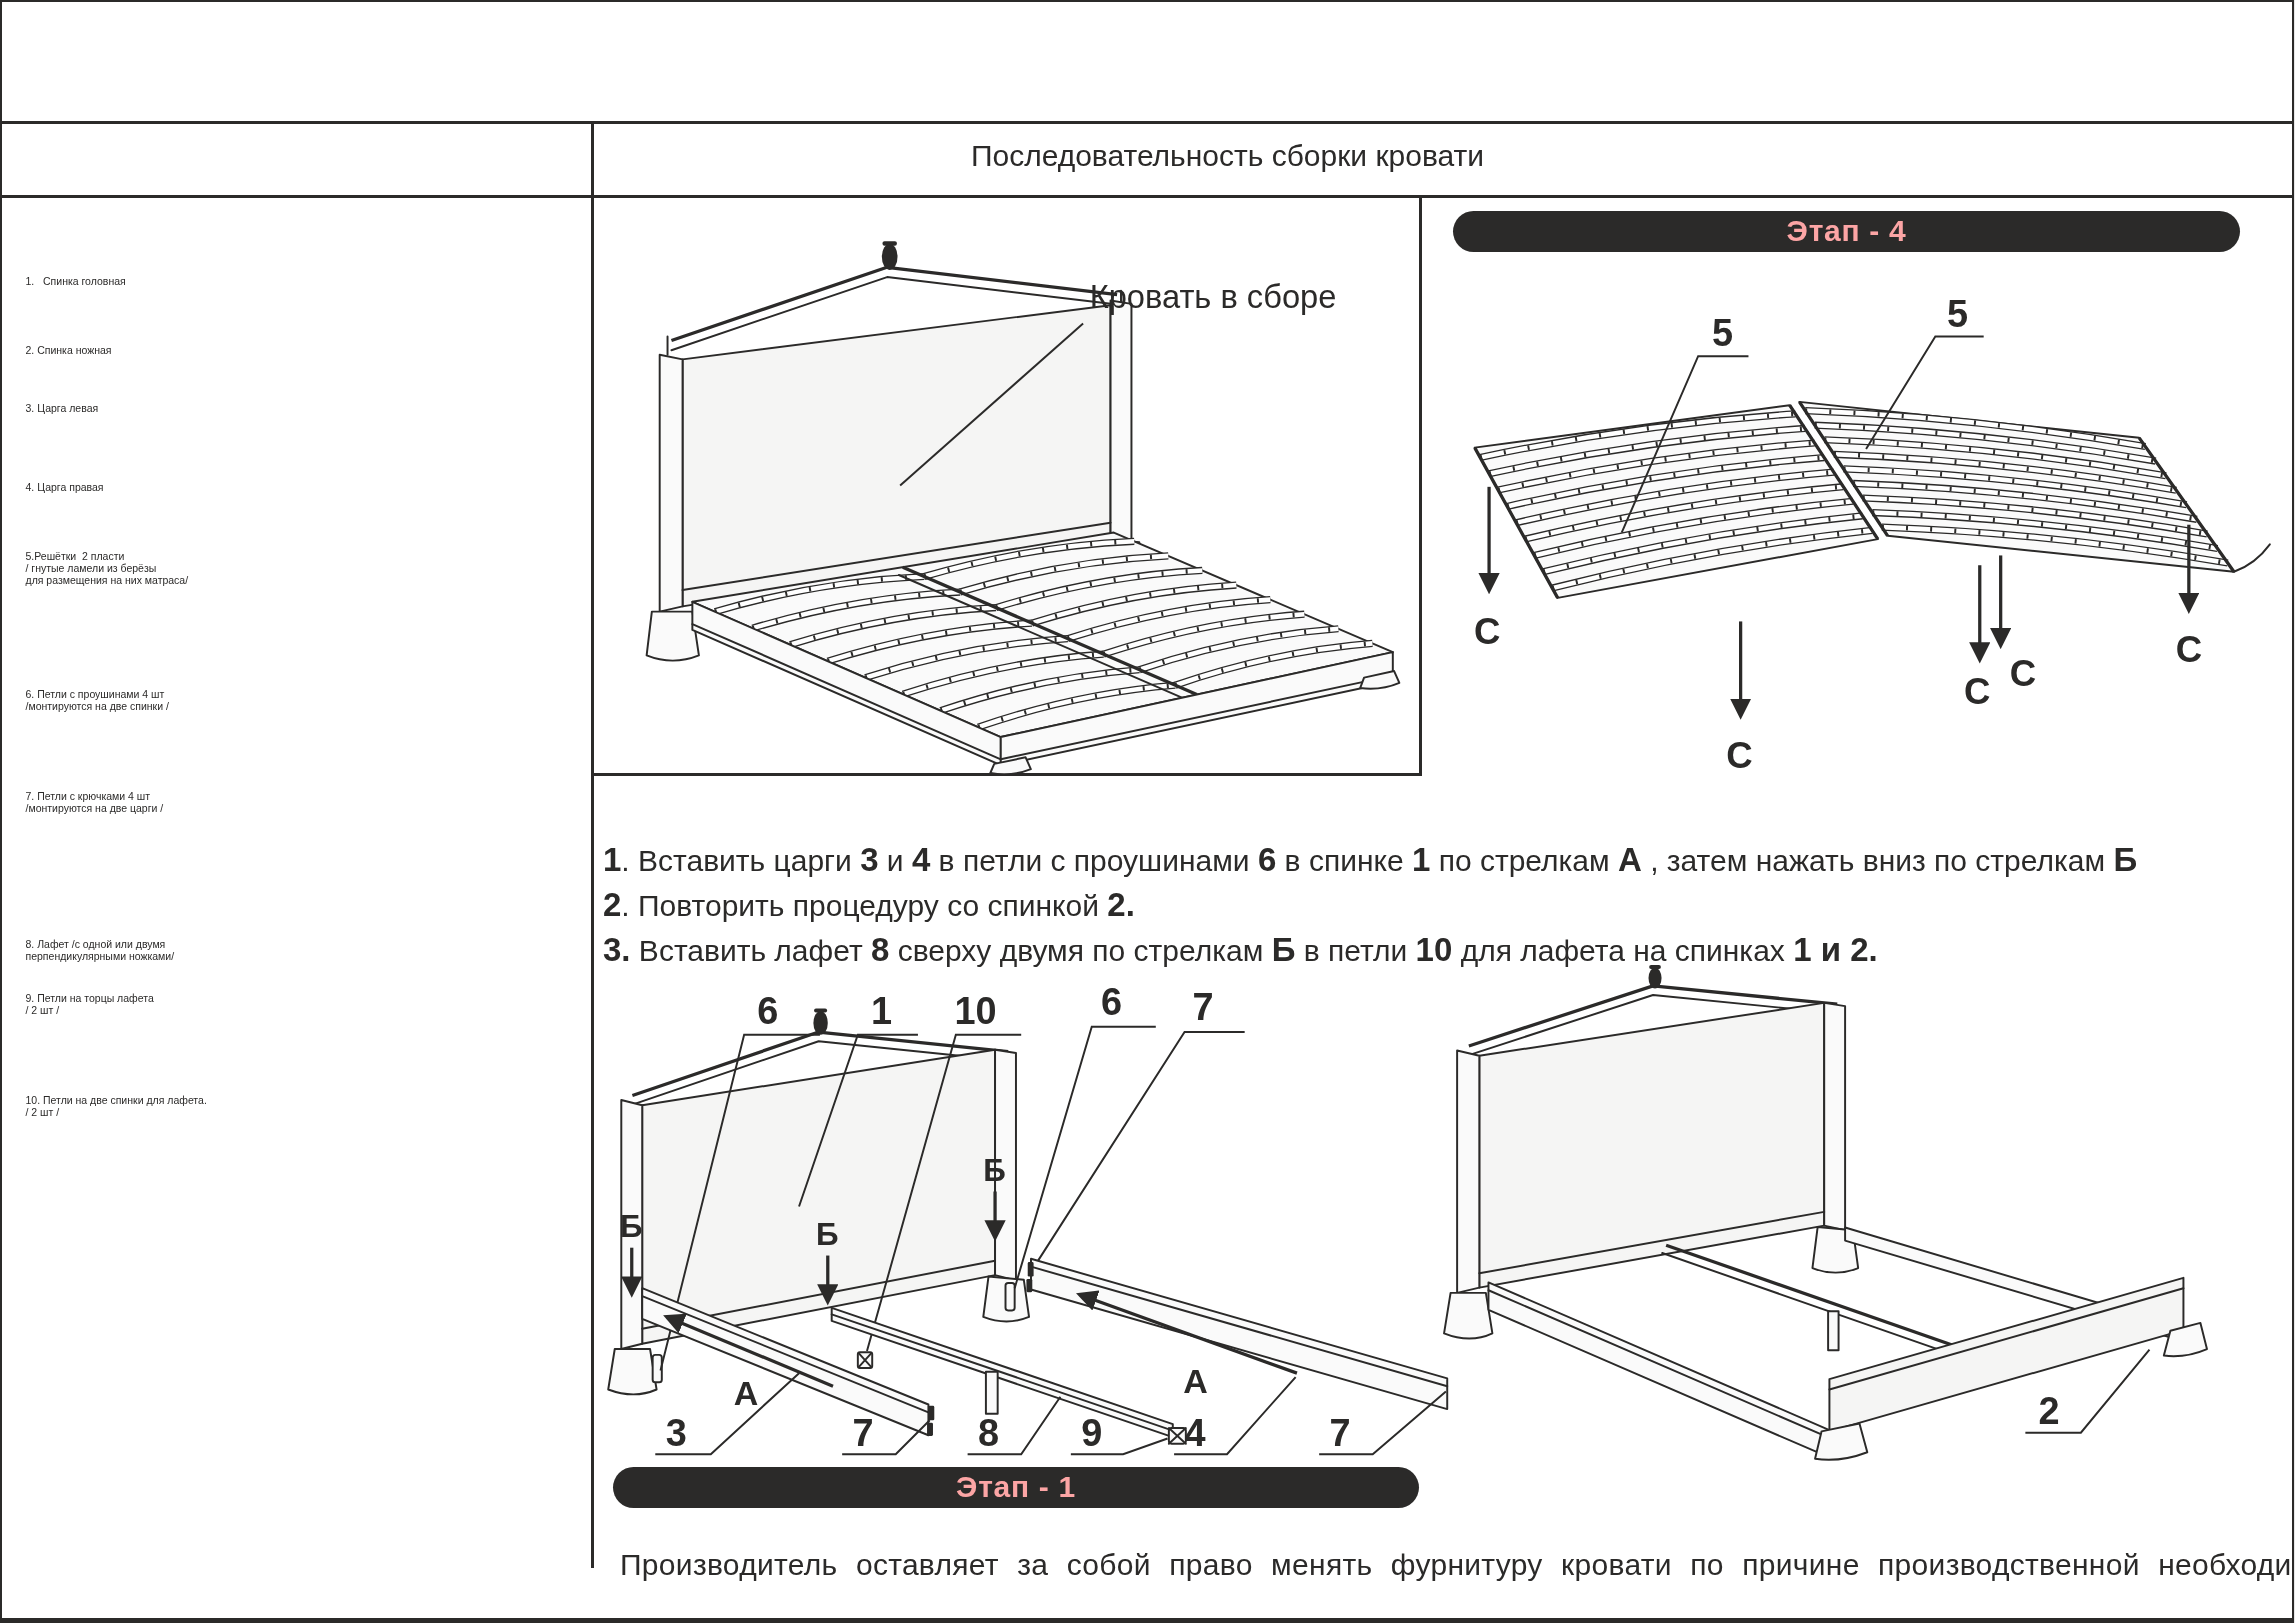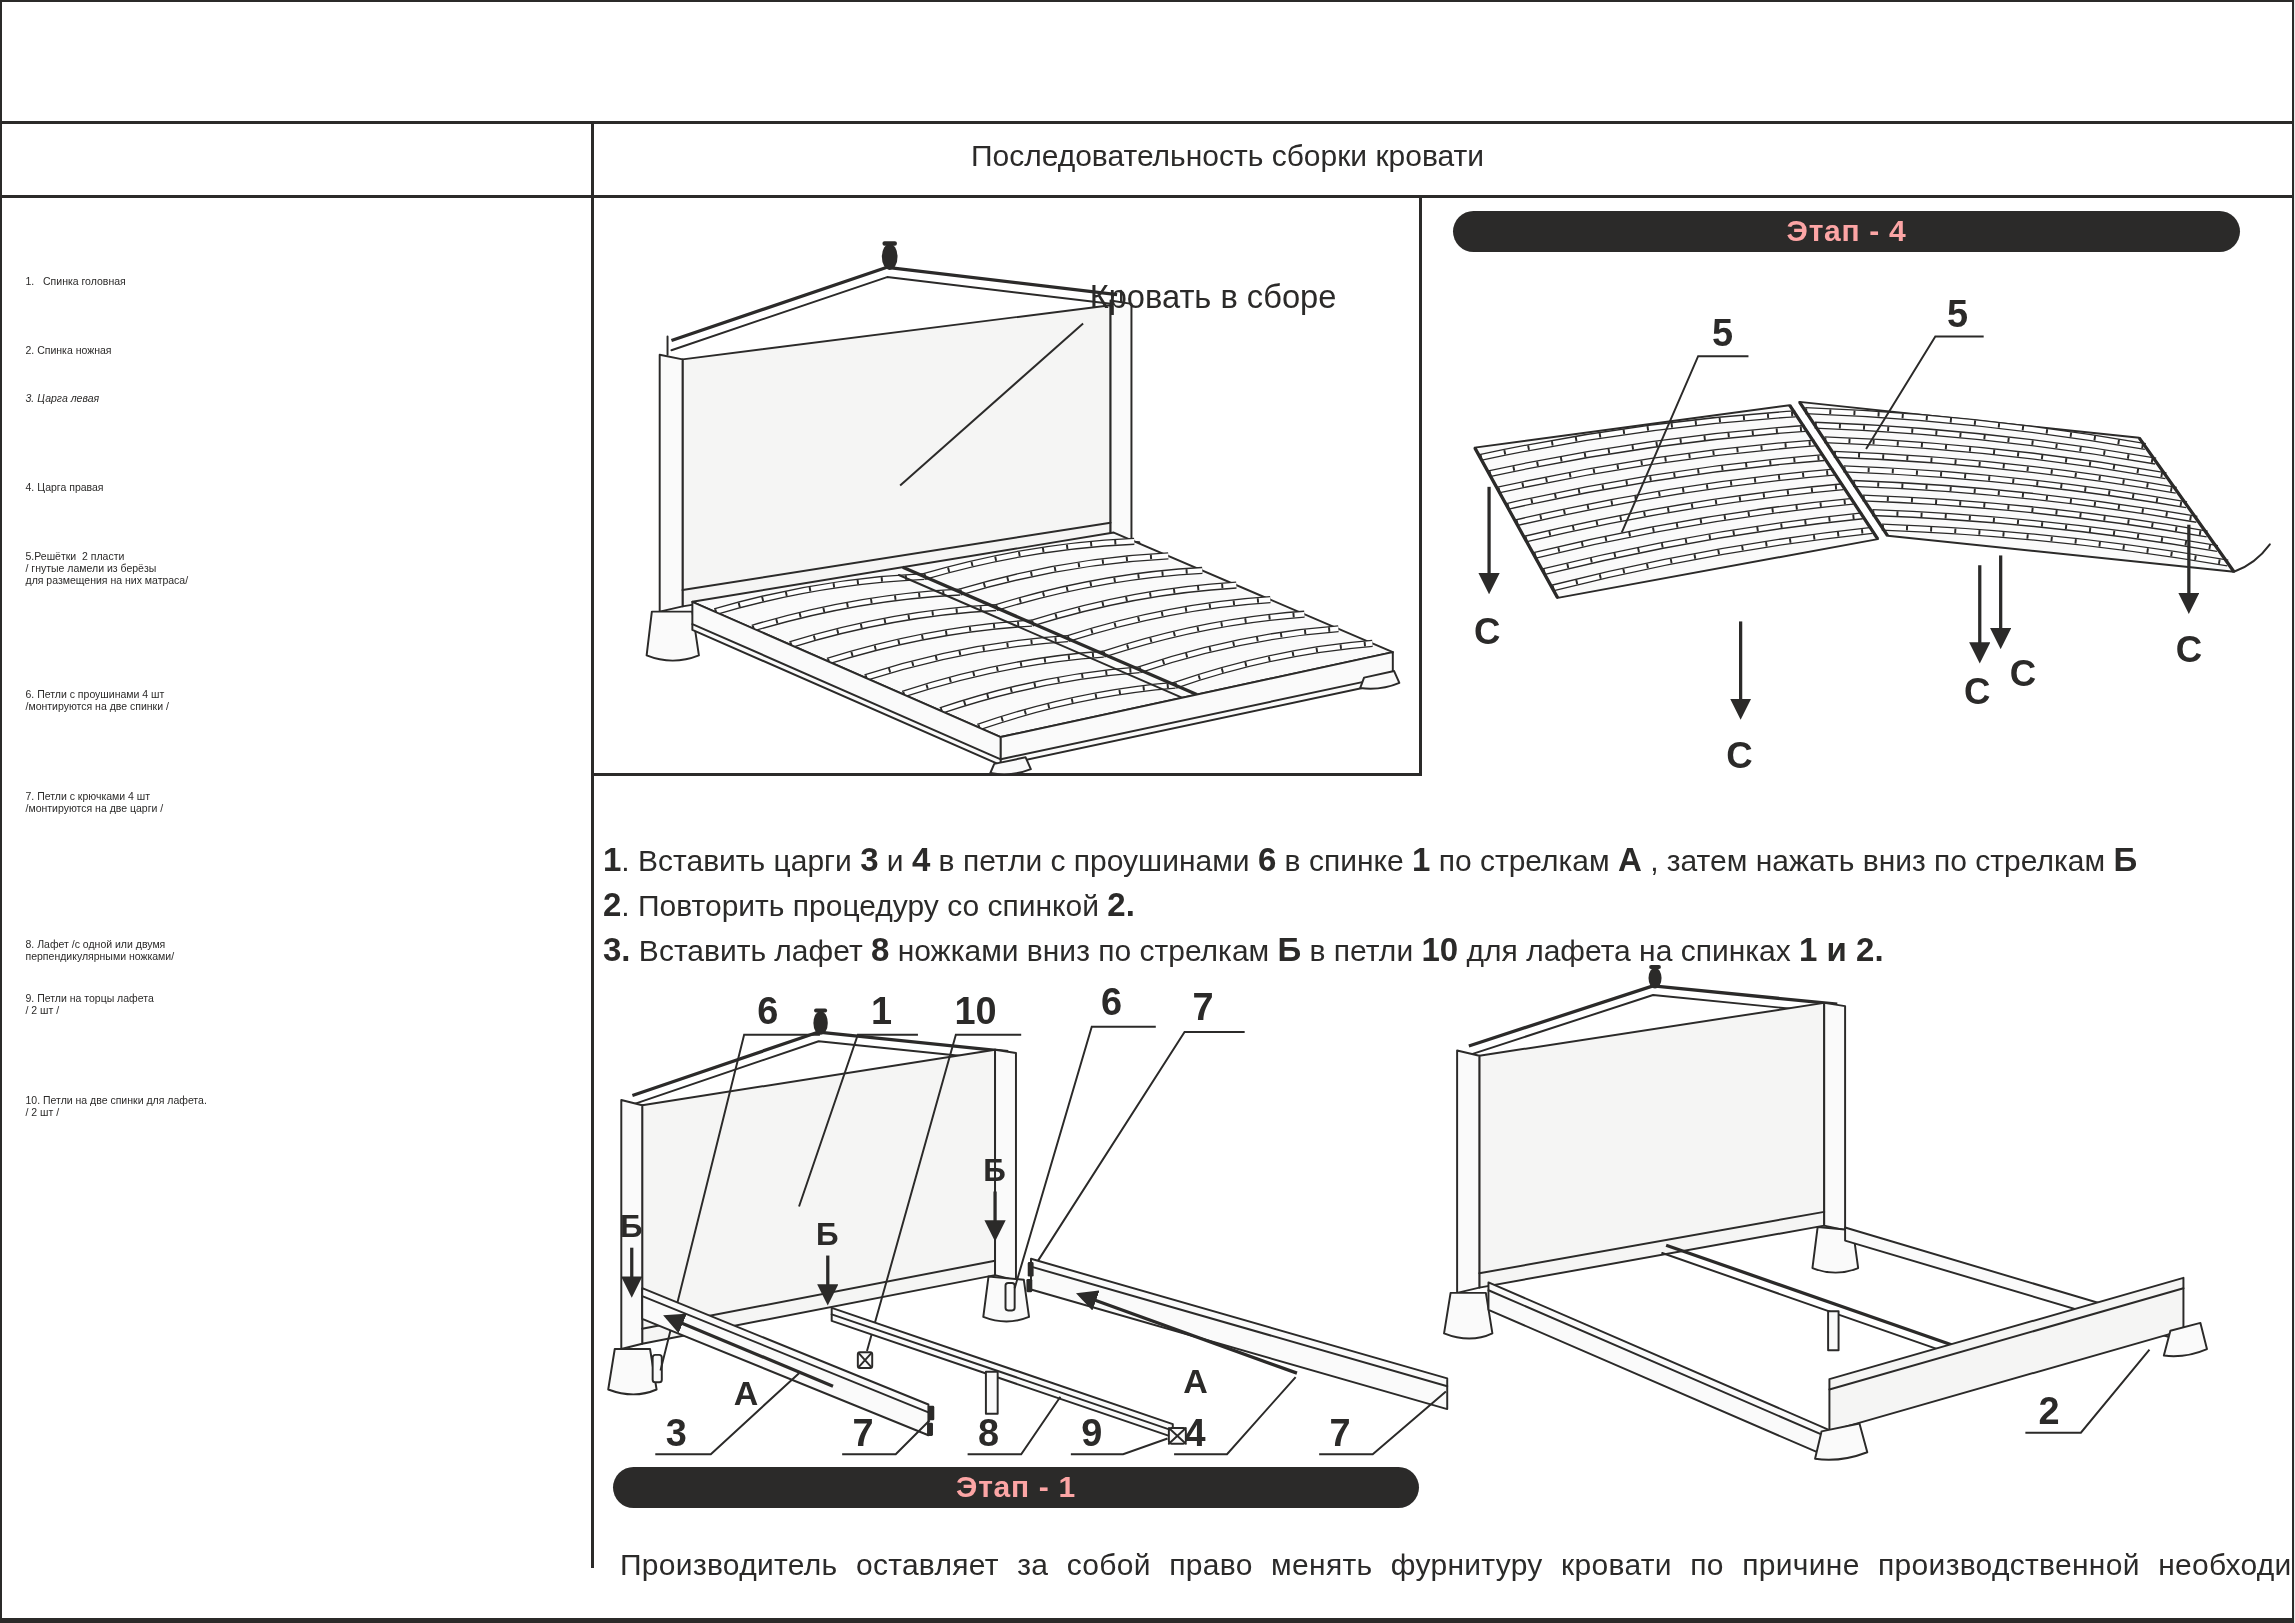--- a/index.html
+++ b/index.html
@@ -70,21 +70,21 @@
   <div class="rule-h" style="left:0;top:193px;width:2290px;"></div>
   <div class="rule-v" style="left:589px;top:119px;height:1447px;"></div>
   <div class="rule-v" style="left:1417px;top:193px;height:580px;"></div>
   <div class="rule-h" style="left:589px;top:771px;width:831px;"></div>
 
   <div class="abs colhead" style="left:608px;width:1235px;">Последовательность сборки кровати</div>
 
   <div class="abs" style="left:23.5px;top:0;">
     <div class="part-item" style="top:273px;">1.   Спинка головная</div>
     <div class="part-item" style="top:342px;">2. Спинка ножная</div>
-    <div class="part-item" style="top:390px;font-style:italic;">3. Царга левая</div>
+    <div class="part-item" style="top:400px;">3. Царга левая</div>
     <div class="part-item" style="top:479px;">4. Царга правая</div>
     <div class="part-item" style="top:548px;">5.Решётки  2 пласти
 / гнутые ламели из берёзы
 для размещения на них матраса/</div>
     <div class="part-item" style="top:686px;">6. Петли с проушинами 4 шт
 /монтируются на две спинки /</div>
     <div class="part-item" style="top:788px;">7. Петли с крючками 4 шт
 /монтируются на две царги /</div>
     <div class="part-item" style="top:908px;margin-top:28px;">8. Лафет /с одной или двумя
 перпендикулярными ножками/</div>
@@ -268,21 +268,21 @@
     <text class="letter" x="822" y="682" style="font-size:56px">С</text>
     <path class="arrowln" marker-end="url(#arw)" d="M878,455 L878,592"></path>
     <text class="letter" x="892" y="655" style="font-size:56px">С</text>
     <path class="arrowln" marker-end="url(#arw)" d="M1166,408 L1166,538"></path>
     <text class="letter" x="1146" y="618" style="font-size:56px">С</text>
   </svg>
 
   <div class="abs instructions">
     <div class="line rich"><span class="b">1</span><span>. Вставить царги </span><span class="b">3</span><span> и </span><span class="b">4</span><span> в петли с проушинами </span><span class="b">6</span><span> в спинке </span><span class="b">1</span><span> по стрелкам </span><span class="b">А</span><span> , затем нажать вниз по стрелкам </span><span class="b">Б</span></div>
     <div class="line rich"><span class="b">2</span><span>. Повторить процедуру со спинкой </span><span class="b">2.</span></div>
-    <div class="line rich"><span class="b">3.</span><span> Вставить лафет </span><span class="b">8</span><span> ножками вниз по стрелкам </span><span class="b">Б</span><span> в петли </span><span class="b">10</span><span> для лафета на спинках </span><span class="b">1 и 2.</span></div>
+    <div class="line rich"><span class="b">3.</span><span> Вставить лафет </span><span class="b">8</span><span> сверху двумя по стрелкам </span><span class="b">Б</span><span> в петли </span><span class="b">10</span><span> для лафета на спинках </span><span class="b">1 и 2.</span></div>
   </div>
 
   <svg style="left:601px;top:979px;" width="954" height="487" viewBox="0 0 1460 745">
     <defs>
       <marker id="arwc" viewBox="0 0 10 10" refX="8" refY="5" markerWidth="6.5" markerHeight="6.5" orient="auto-start-reverse">
         <path d="M0,0 L10,5 L0,10 z" fill="#2b2a29"></path>
       </marker>
     </defs>
 
     <path class="ln2" d="M45,175 L330,78 L620,108"></path>

